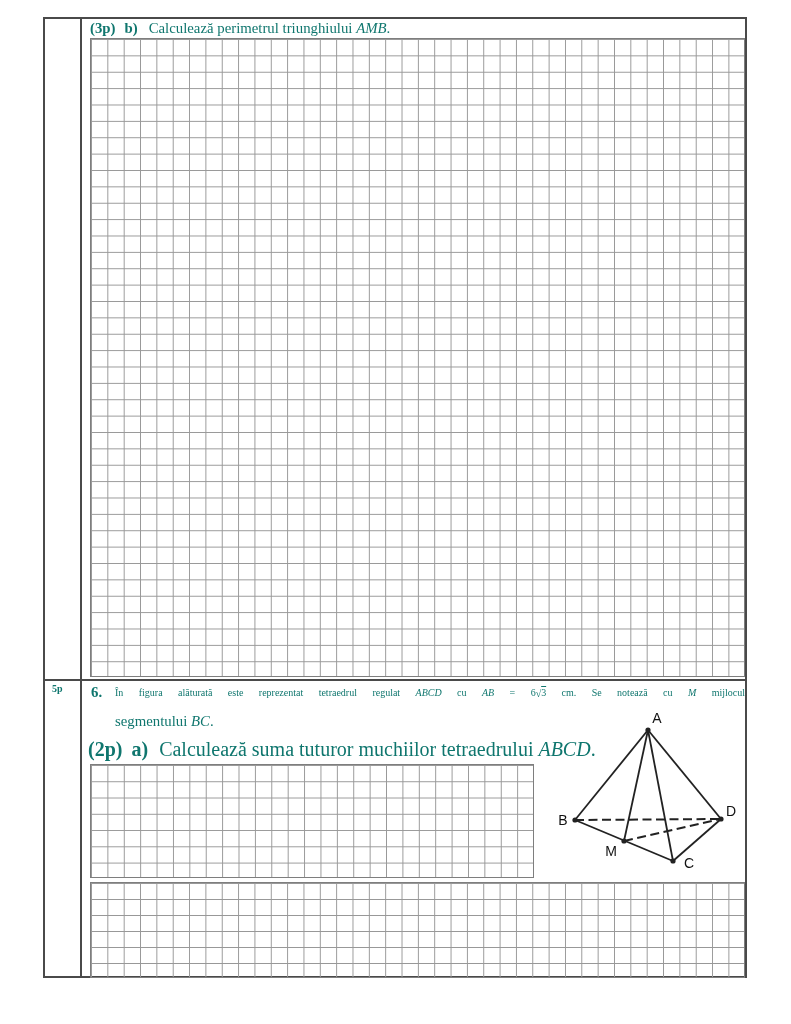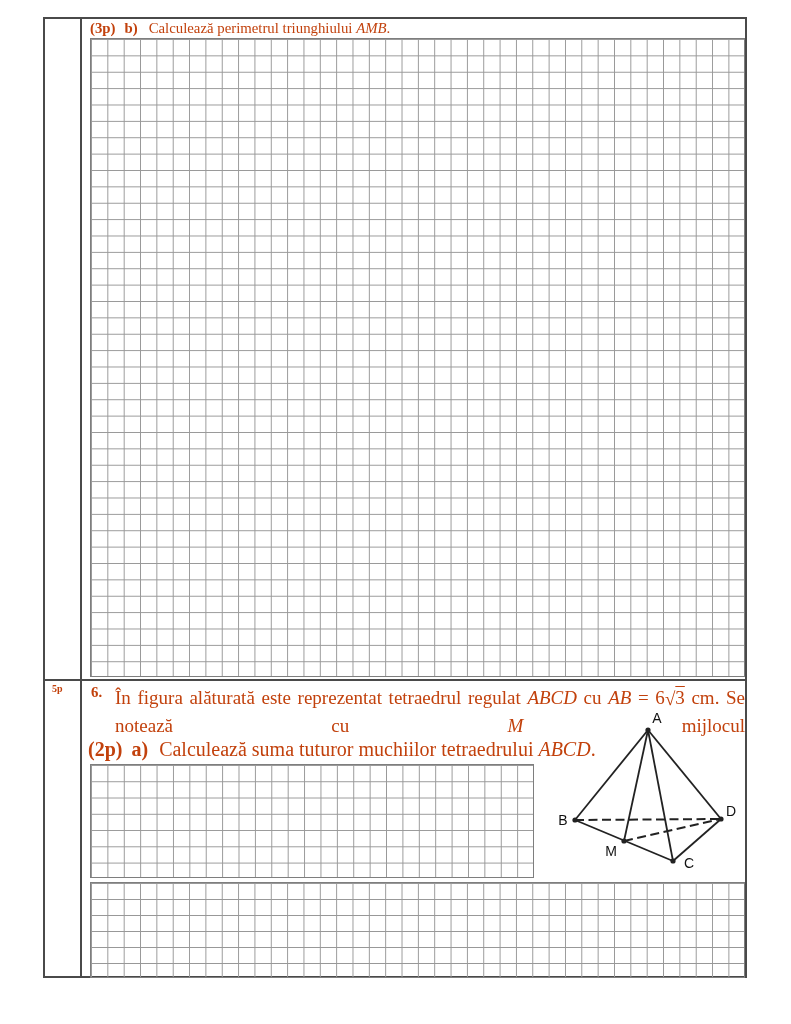--- a/index.html
+++ b/index.html
@@ -1,18 +1,18 @@
 <!DOCTYPE html>
 <html><head>
 <meta charset="utf-8">
 <style>
   html,body{margin:0;padding:0;background:#fff;}
   .page{
     position:relative;width:791px;height:1024px;background:#ffffff;
-    font-family:"Liberation Serif", serif;color:#c2410c;overflow:hidden;
+    font-family:"Liberation Serif", serif;color:#0f766e;overflow:hidden;
   }
   .sheet{
     position:absolute;left:43px;top:17px;width:700px;height:957px;
     border:2px solid #4a4a4a;background:#fff;box-sizing:content-box;
   }
   .divider-v{position:absolute;left:80px;top:17px;width:2px;height:961px;background:#4a4a4a;}
   .divider-h{position:absolute;left:43px;top:679px;width:704px;height:2px;background:#4a4a4a;}
   .grid{
     position:absolute;border:1px solid #7e7e7e;box-sizing:border-box;
     background-image:
@@ -33,21 +33,21 @@
   .score{
     position:absolute;left:52px;top:683px;width:28px;
     font-size:10px;font-weight:bold;
   }
   .p6num{
     position:absolute;left:91px;top:684px;width:24px;
     font-size:14.8px;font-weight:bold;
   }
   .p6line1{
     position:absolute;left:115px;top:684px;width:630px;
-    font-size:19px;line-height:28px;
+    font-size:10px;line-height:18px;
     text-align:justify;text-align-last:justify;
   }
   .p6line2{
     position:absolute;left:115px;top:710px;width:630px;
     font-size:14.8px;line-height:22px;
   }
   .p6a{
     position:absolute;left:88px;top:740px;width:650px;height:18px;
     font-size:20px;line-height:18px;white-space:nowrap;
   }
@@ -69,20 +69,21 @@
     <span class="it">AMB</span><span>.</span>
   </div>
 
   <div class="grid grid-top"></div>
 
   <div class="score">5p</div>
   <div class="p6num">6.</div>
 
   <div class="p6line1"><span>În figura alăturată este reprezentat tetraedrul regulat </span><span class="it">ABCD</span><span> cu </span><span class="it">AB</span><span> = 6</span><span class="sqrt-rad">√</span><span class="ovl">3</span><span> cm. Se notează cu </span><span class="it">M</span><span> mijlocul</span></div>
 
+  <div class="p6line2"><span>segmentului </span><span class="it">BC</span><span>.</span></div>
 
   <div class="p6a">
     <span class="bold gap-r">(2p)</span><span class="bold gap-r2">a)</span><span>Calculează suma tuturor muchiilor tetraedrului </span><span class="it">ABCD</span><span>.</span>
   </div>
 
   <div class="grid grid-partial"></div>
 
   <svg class="fig" viewBox="0 0 200 174" xmlns="http://www.w3.org/2000/svg">
     <g stroke="#222222" stroke-width="1.8" fill="none">
       <line x1="98" y1="24" x2="25" y2="114"></line>

